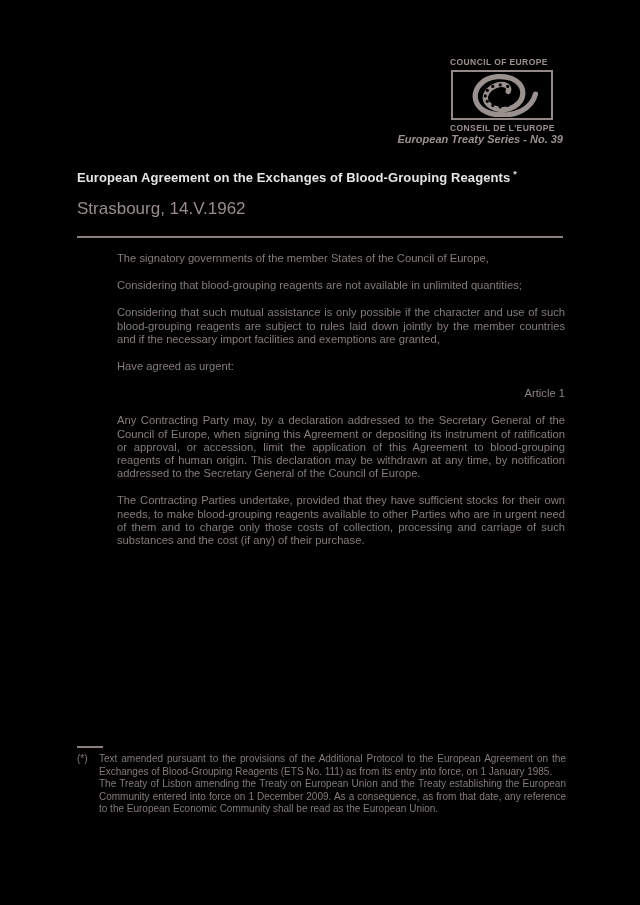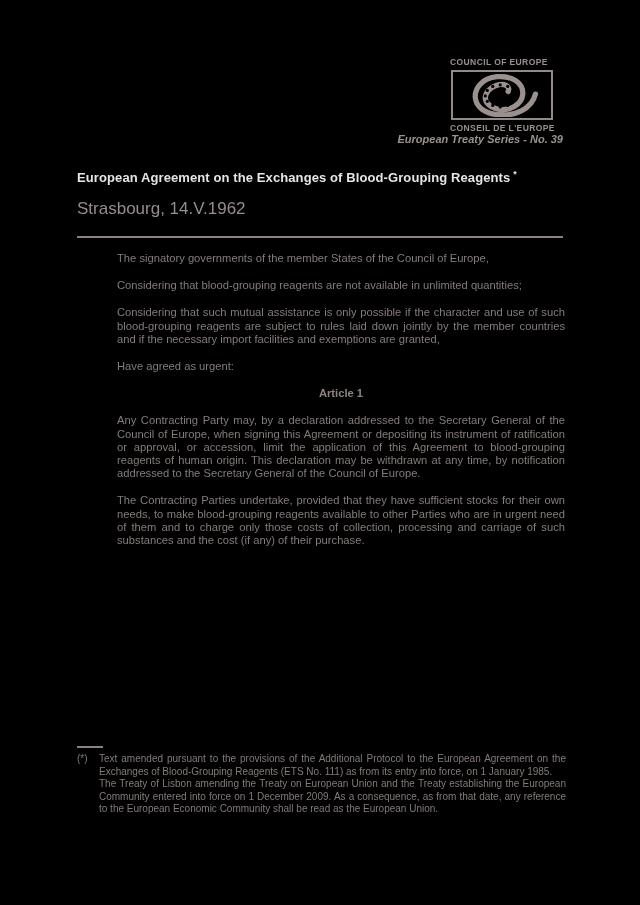--- a/index.html
+++ b/index.html
@@ -54,22 +54,22 @@
   }
 
   
   .body-text {
     position: absolute; top: 252px; left: 117px; width: 448px;
     font-size: 11.2px; line-height: 13.2px;
     color: #847c79; text-align: justify;
   }
   .body-text p { margin: 0 0 14px 0; }
   .article-heading {
-    font-weight: bold; color: #8d8481;
-    margin: 0 0 14px 0; text-align: center;
+    font-weight: normal; color: #8d8481;
+    margin: 0 0 14px 0; text-align: right;
     font-size: 11.2px; line-height: 13.2px;
   }
 
   
   .footnote {
     position: absolute; top: 746px; left: 77px; width: 489px;
     font-size: 10px; line-height: 12.6px;
     color: #837b78; text-align: justify;
   }
   .footnote-rule { width: 26px; height: 2px; background: #8a817e; margin-bottom: 5px; }

